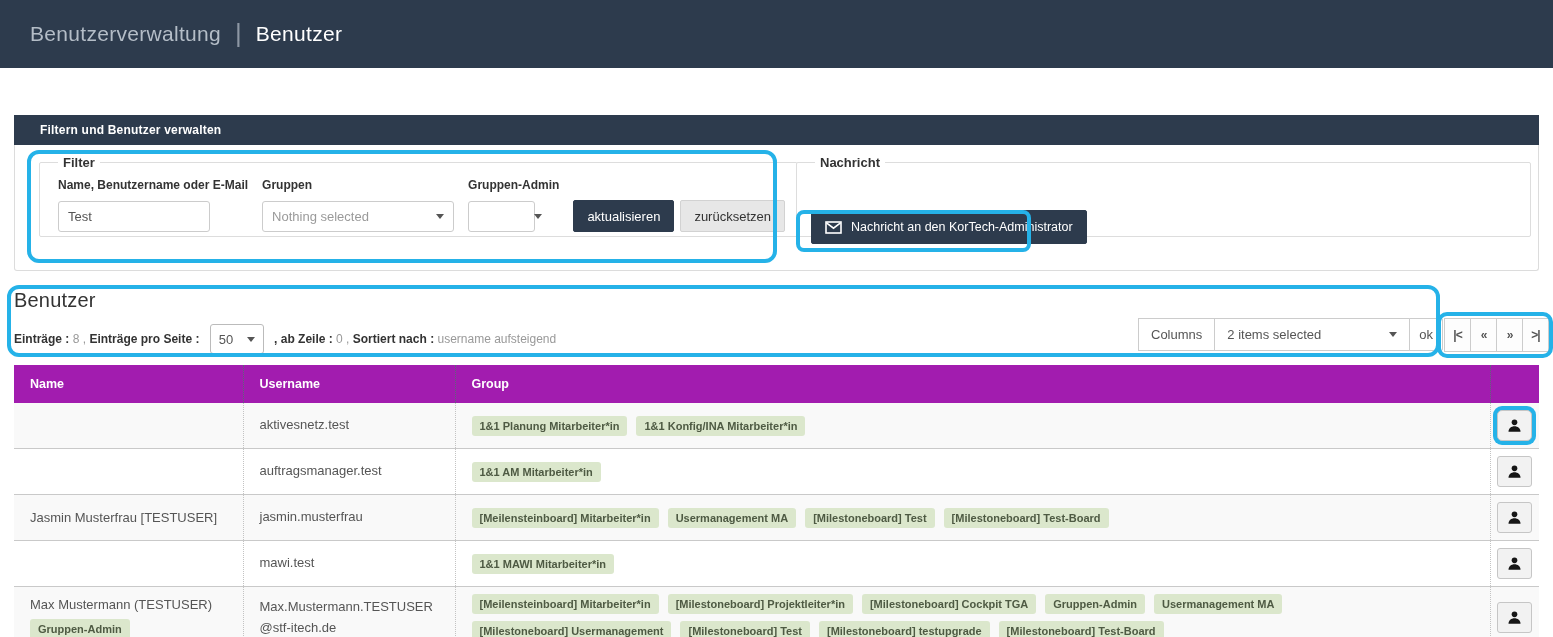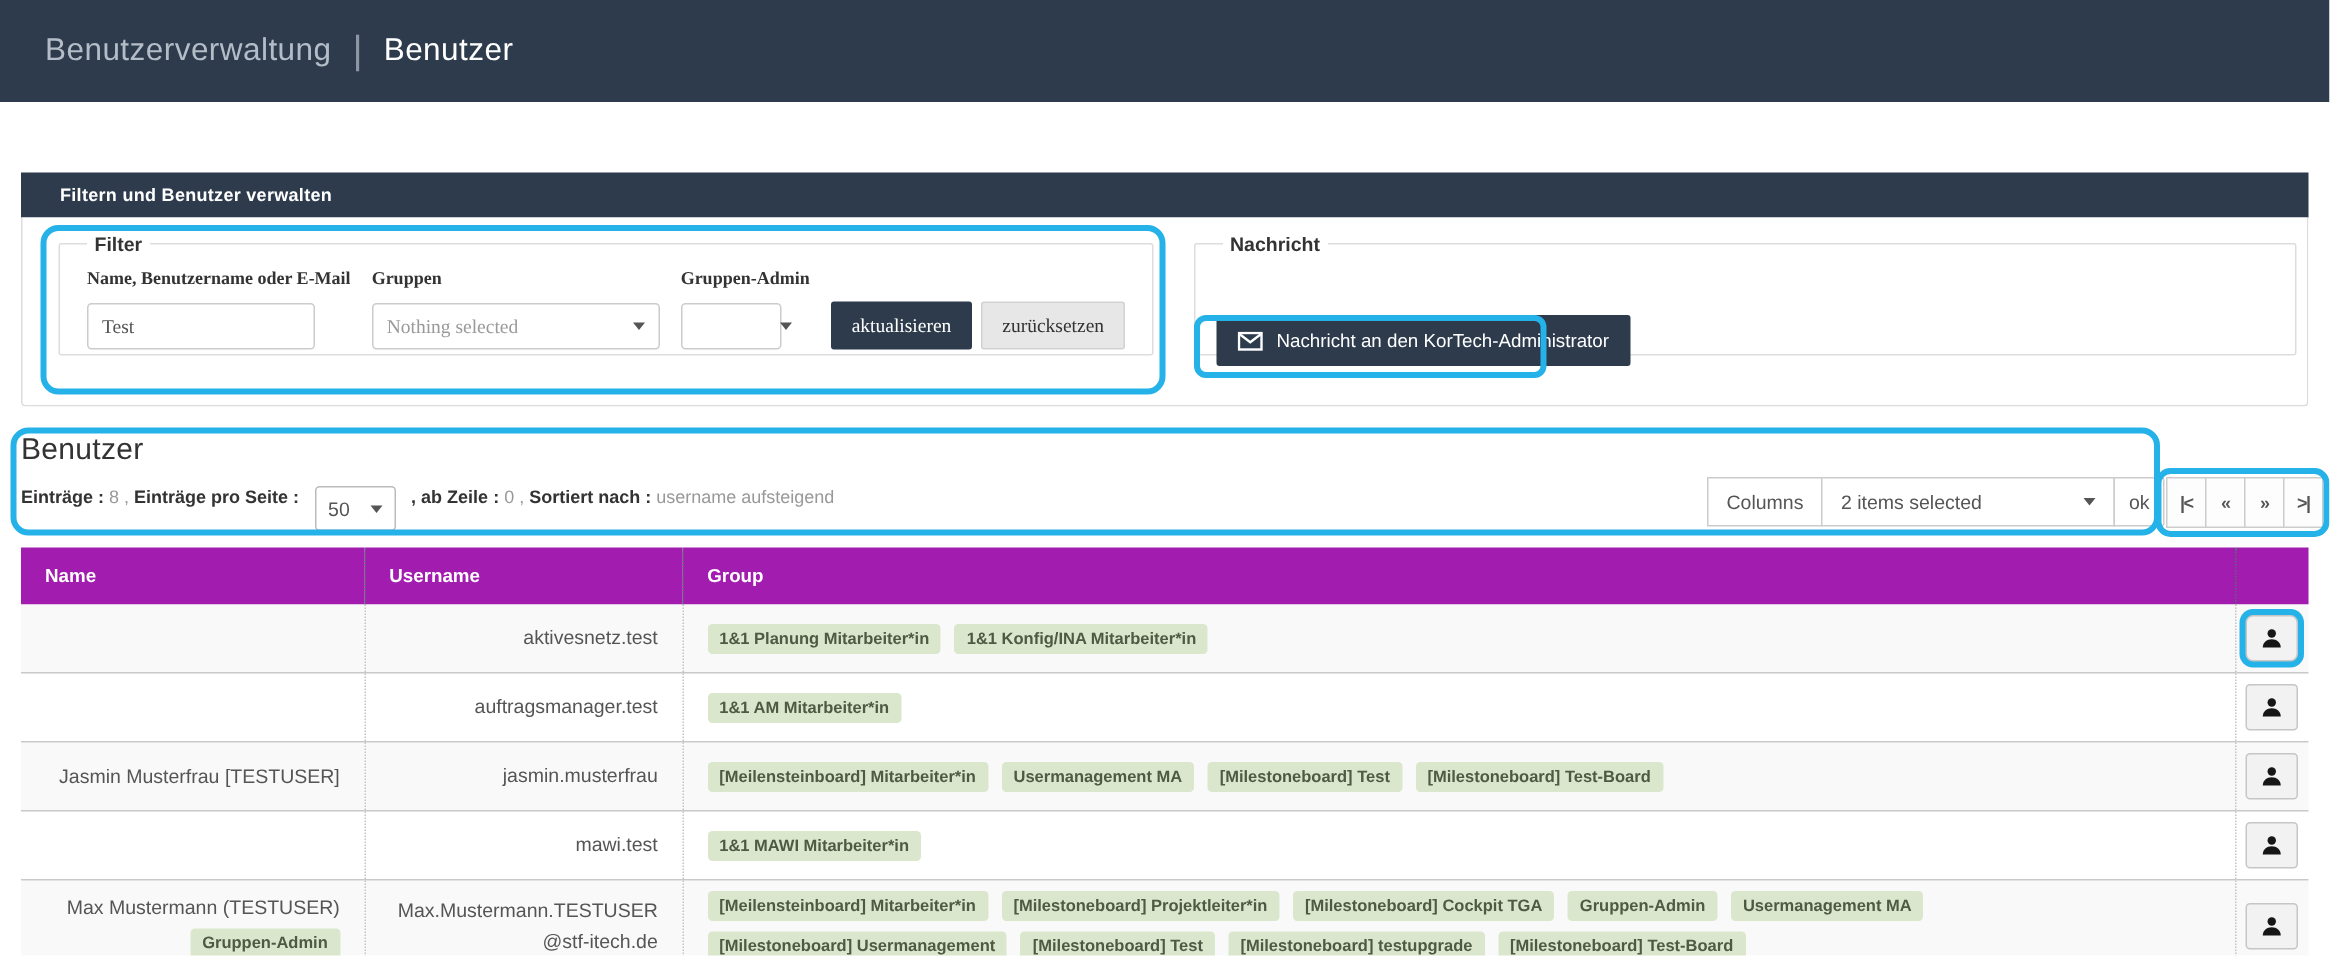--- a/index.html
+++ b/index.html
@@ -40,21 +40,21 @@
     border: 1px solid #ddd; border-radius: 2px; padding: 6px 12px 10px 12px;
     background: #fff;
   }
   fieldset legend {
     font-size: 13px; font-weight: bold; color: #333;
     padding: 0 5px; margin-left: 6px;
   }
   #filter-fieldset { left: 24px; width: 724px; }
   #message-fieldset { left: 781px; width: 735px; }
 
-  .filter-row { display: flex; gap: 14px; padding: 2px 6px 0 6px; font-family: Liberation Serif, serif; }
+  .filter-row { display: flex; gap: 14px; padding: 2px 6px 0 6px; }
   .f-col { display: flex; flex-direction: column; }
   .f-label { font-size: 12px; font-weight: bold; color: #333; margin-bottom: 9px; white-space: nowrap; }
   .text-input {
     width: 152px; height: 31px; border: 1px solid #ccc; border-radius: 3px;
     padding: 0 9px; font-size: 13px; color: #555; font-family: inherit; background: #fff;
   }
   .fake-select {
     height: 31px; border: 1px solid #ccc; border-radius: 3px; background: #fff;
     display: flex; align-items: center; justify-content: space-between;
     padding: 0 9px; font-size: 13px; cursor: pointer; gap: 48px;
@@ -78,21 +78,21 @@
     background: #2d3b4d; color: #fff; border: 1px solid #2d3b4d;
     height: 34px; padding: 0 13px; font-size: 12.5px; font-family: inherit;
     border-radius: 2px; cursor: pointer;
   }
   .btn-message svg { display: block; }
 
   
   .users-section { position: absolute; left: 14px; top: 289px; width: 1525px; }
   .users-title { font-size: 20px; font-weight: 500; color: #333; letter-spacing: .2px; }
   .info-row {
-    margin-top: 12px; display: flex; align-items: flex-start;
+    margin-top: 12px; display: flex; align-items: center;
     font-size: 12px; color: #999; white-space: pre;
   }
   .info-row b { color: #333; font-weight: bold; }
   .mini-select {
     width: 54px; height: 30px; margin: 0 7px;
     border: 1px solid #bbb; border-radius: 3px; background: #fff;
     display: flex; align-items: center; justify-content: space-between;
     padding: 0 8px; font-size: 13px; color: #555; cursor: pointer;
   }
 
@@ -122,21 +122,21 @@
     background: #a21caf; color: #fff; font-size: 12.5px; font-weight: bold;
     text-align: left; height: 32px; padding: 12px 16px;
     border-right: 1px dotted #5c6878;
   }
   thead th:last-child { border-right: none; }
   tbody td {
     border-bottom: 1px solid #c9c9c9; border-right: 1px dotted #c3c3c3;
     font-size: 13px; color: #555; padding: 7px 16px; vertical-align: middle;
   }
   tbody td:last-child { border-right: none; }
-  tbody tr { height: 44px; text-align: right; }
+  tbody tr { height: 44px; }
   tbody tr:nth-child(odd) { background: #f9f9f9; }
   .badges { display: flex; flex-wrap: wrap; gap: 7px 9px; align-items: center; }
   .badge {
     background: #dbe7cc; color: #4e5a43; font-size: 11px; font-weight: bold;
     padding: 4px 8px; border-radius: 3px; white-space: nowrap;
   }
   .name-badge { margin-top: 7px; display: inline-block; }
   .cell-username { word-wrap: break-word; overflow-wrap: break-word; line-height: 1.6; }
   .action-btn {
     width: 35px; height: 31px; border: 1px solid #c6c6c6; border-radius: 3px;

